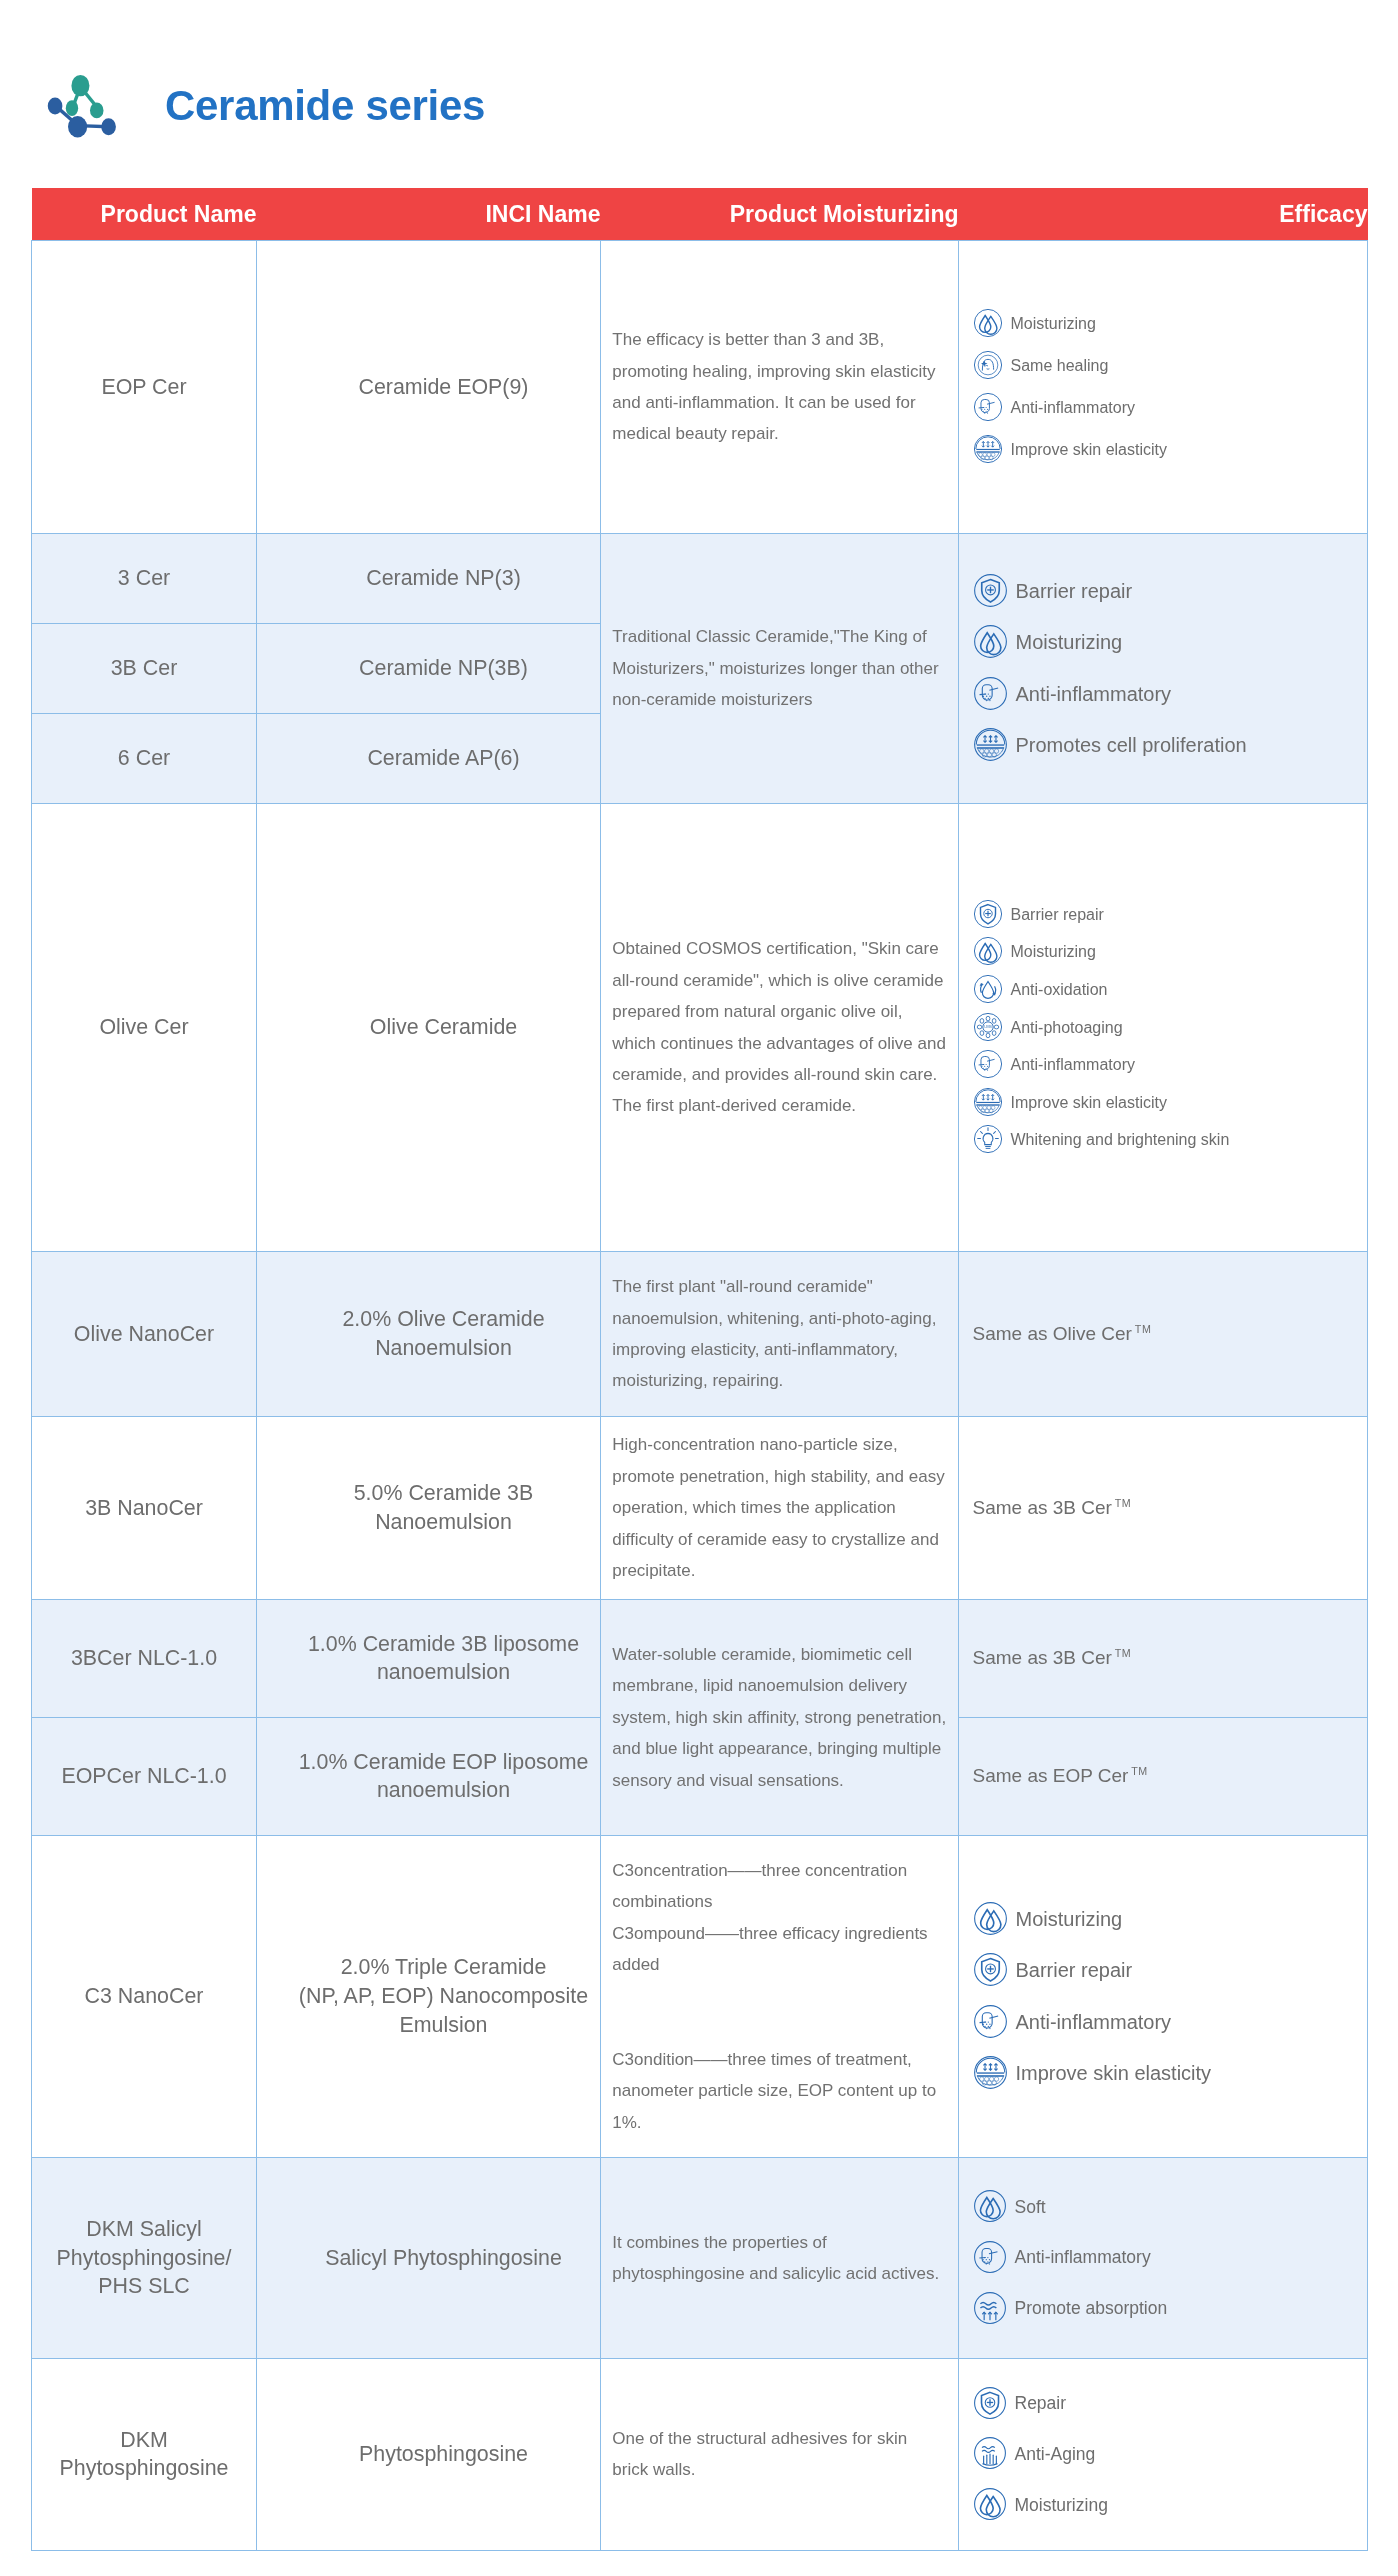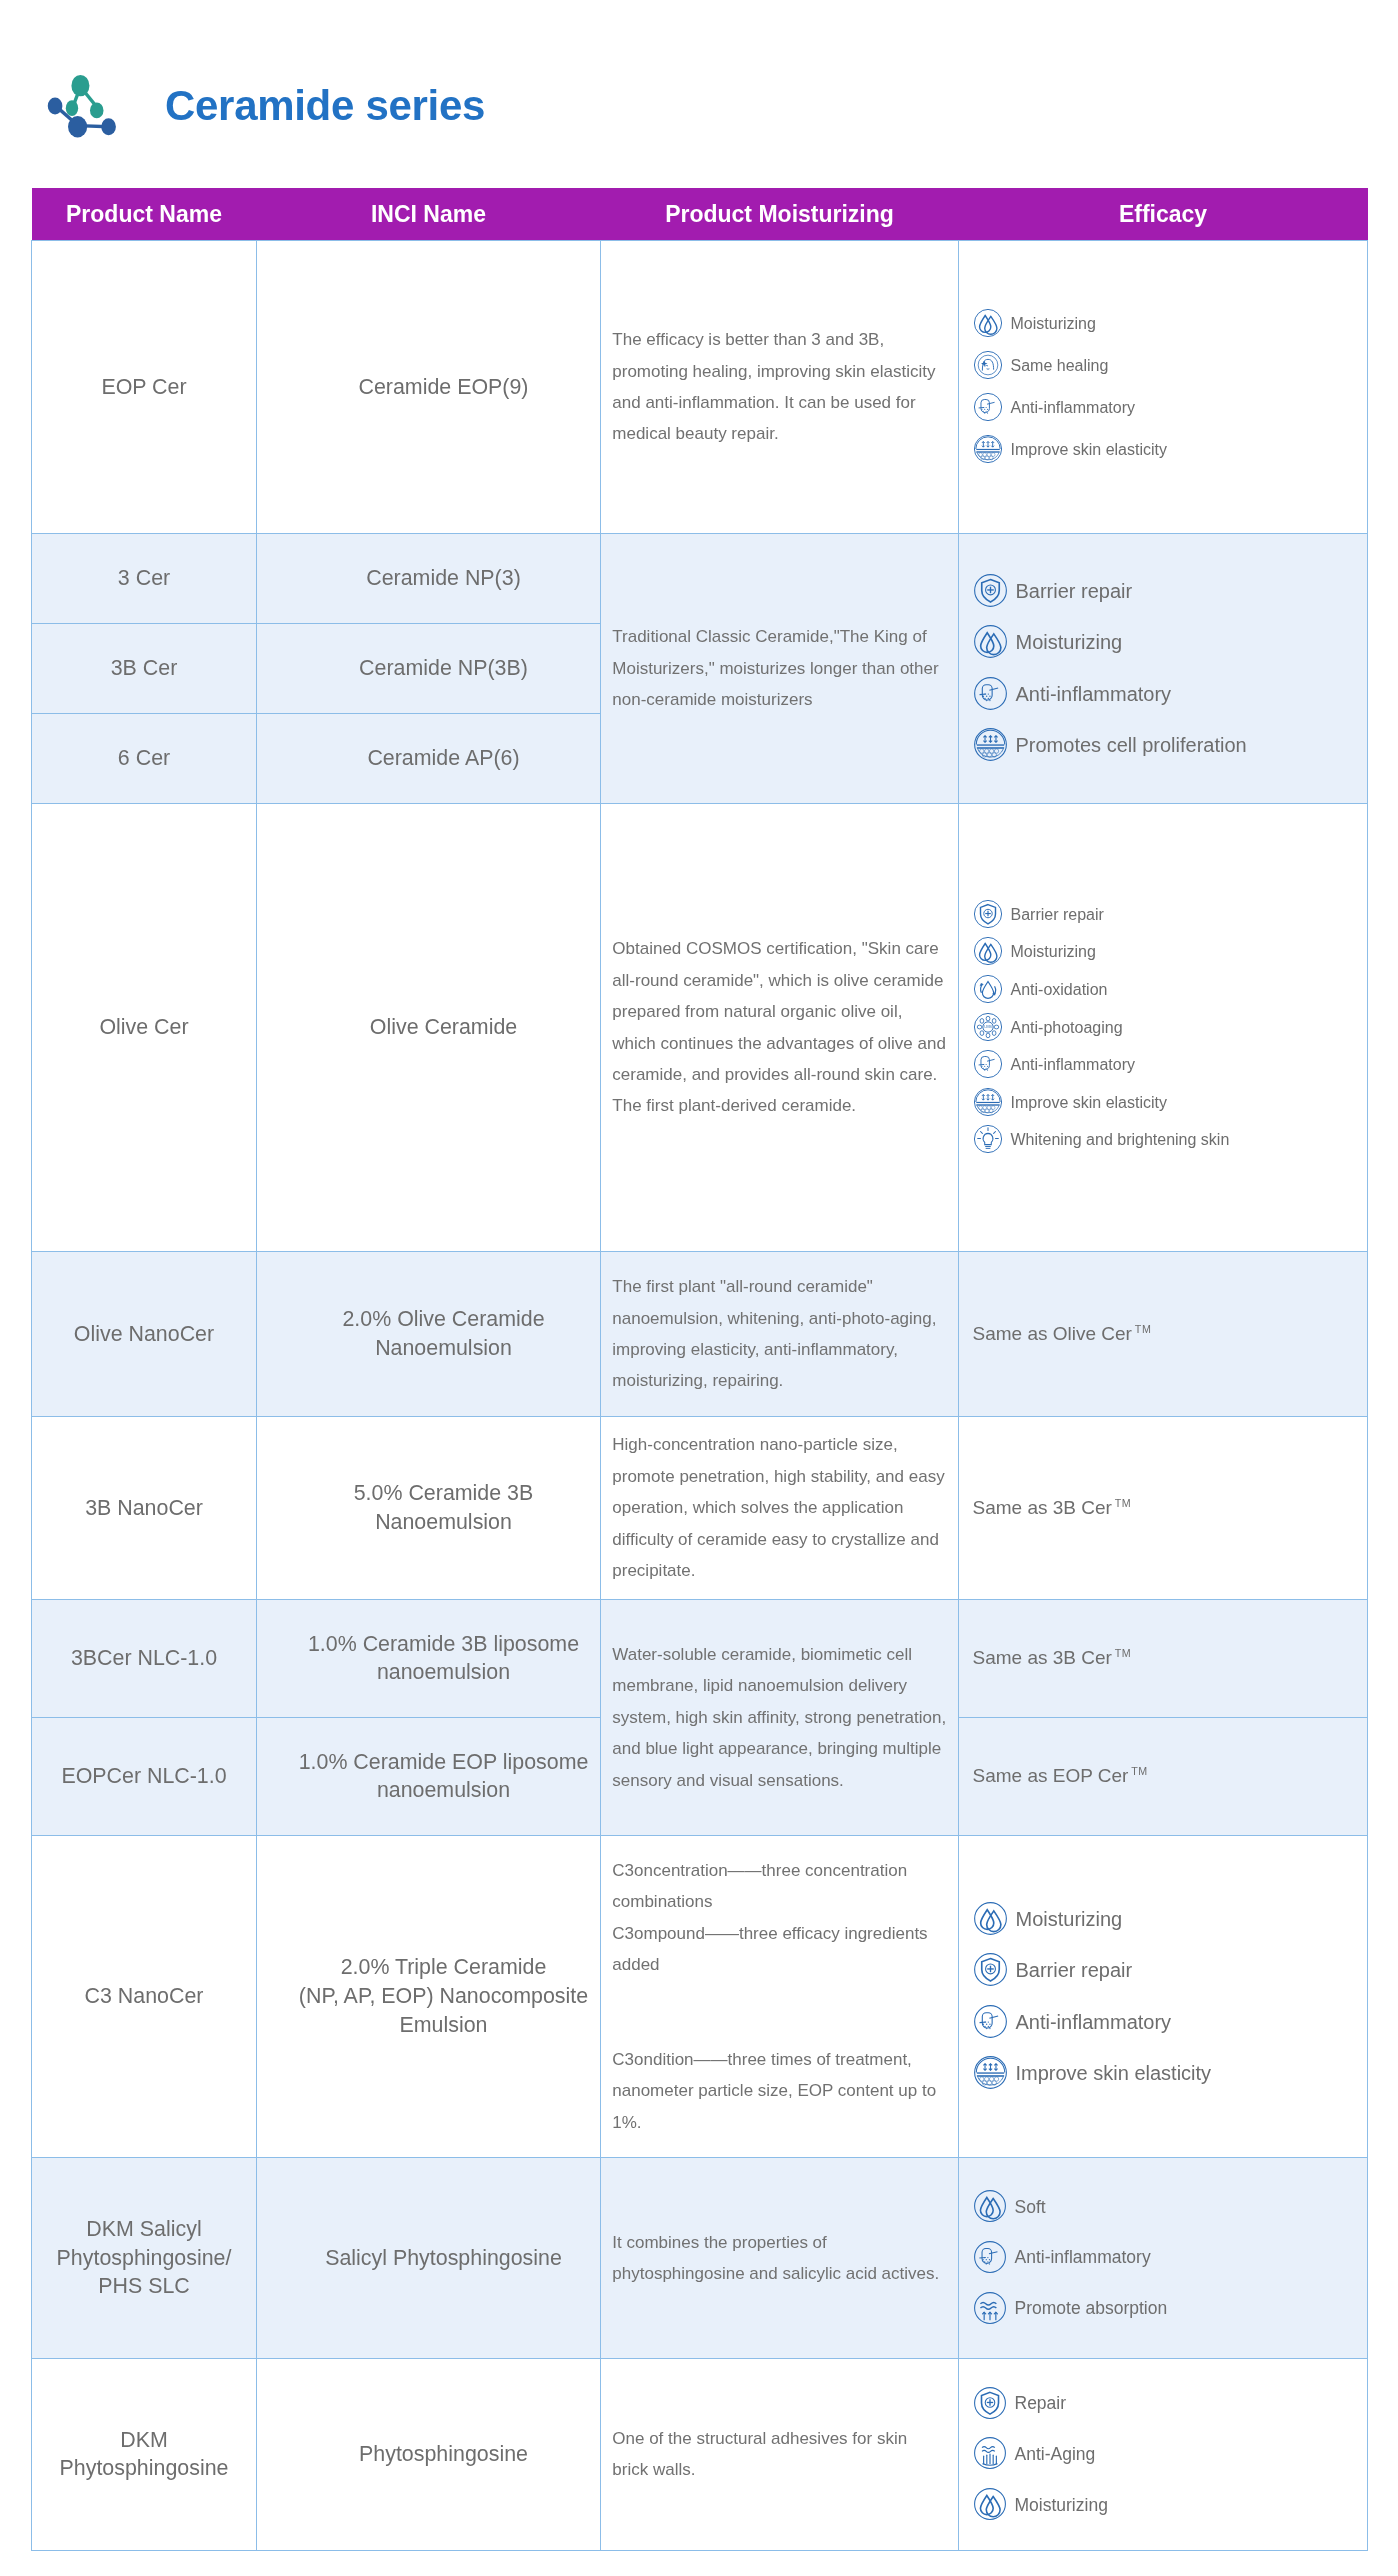--- a/index.html
+++ b/index.html
@@ -30,24 +30,24 @@
     width:1336px;
     border-collapse:collapse;
     table-layout:fixed;
   }
   .tbl col.c1{width:225px;}
   .tbl col.c2{width:344px;}
   .tbl col.c3{width:358px;}
   .tbl col.c4{width:409px;}
 
   thead th{
-    background:#a21caf;color:#ffffff;
+    background:#ef4444;color:#ffffff;
     font-size:23px;font-weight:bold;
     height:52px;
-    text-align:center;vertical-align:middle;
+    text-align:right;vertical-align:middle;
     border:0;
     padding:0;
   }
 
   tbody td{
     border:1.1px solid #8cbde8;
     padding:0 10px;
     vertical-align:middle;
     background:#ffffff;
   }
@@ -407,21 +407,21 @@
           <td class="c-name"><span>Olive NanoCer</span></td>
           <td class="c-inci"><span>2.0% Olive Ceramide Nanoemulsion</span></td>
           <td class="c-desc alt" rowspan="1"><span>The first plant "all-round ceramide" nanoemulsion, whitening, anti-photo-aging, improving elasticity, anti-inflammatory, moisturizing, repairing.</span></td>
           <td class="c-eff alt" rowspan="1">
             <div class="same-as"><span>Same as Olive Cer</span><sup>TM</sup></div>
           </td>
         </tr>
         <tr style="height: 169px;">
           <td class="c-name"><span>3B NanoCer</span></td>
           <td class="c-inci"><span>5.0% Ceramide 3B Nanoemulsion</span></td>
-          <td class="c-desc" rowspan="1"><span>High-concentration nano-particle size, promote penetration, high stability, and easy operation, which solves the application difficulty of ceramide easy to crystallize and precipitate.</span></td>
+          <td class="c-desc" rowspan="1"><span>High-concentration nano-particle size, promote penetration, high stability, and easy operation, which times the application difficulty of ceramide easy to crystallize and precipitate.</span></td>
           <td class="c-eff" rowspan="1">
             <div class="same-as"><span>Same as 3B Cer</span><sup>TM</sup></div>
           </td>
         </tr>
         <tr class="alt" style="height: 118px;">
           <td class="c-name"><span>3BCer NLC-1.0</span></td>
           <td class="c-inci"><span>1.0% Ceramide 3B liposome nanoemulsion</span></td>
           <td class="c-desc alt" rowspan="2"><span>Water-soluble ceramide, biomimetic cell membrane, lipid nanoemulsion delivery system, high skin affinity, strong penetration, and blue light appearance, bringing multiple sensory and visual sensations.</span></td>
           <td class="c-eff alt">
             <div class="same-as"><span>Same as 3B Cer</span><sup>TM</sup></div>

